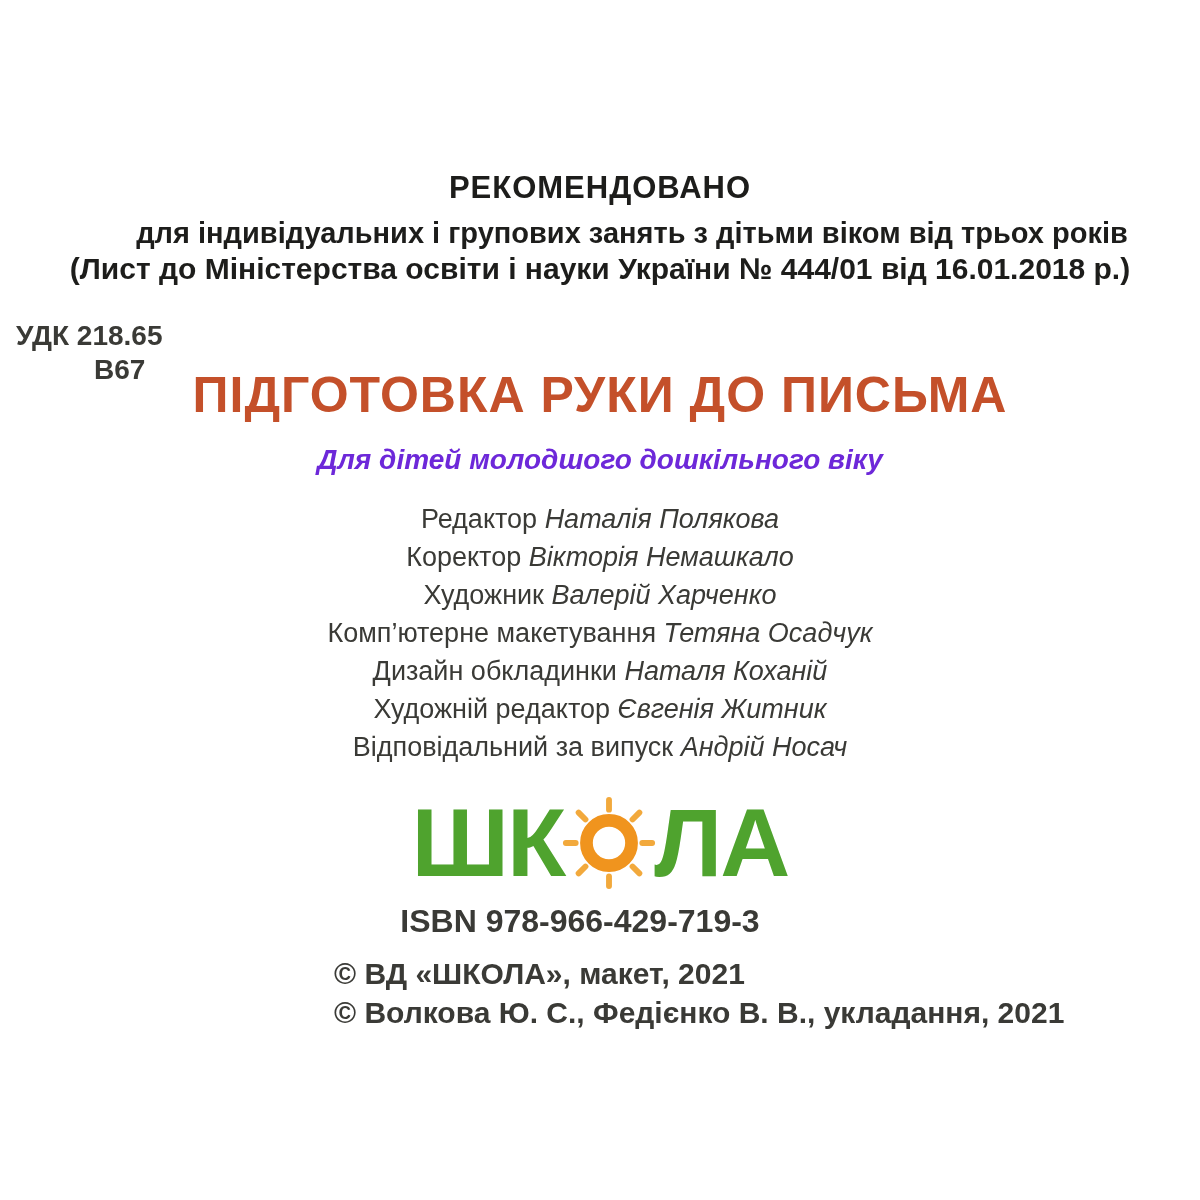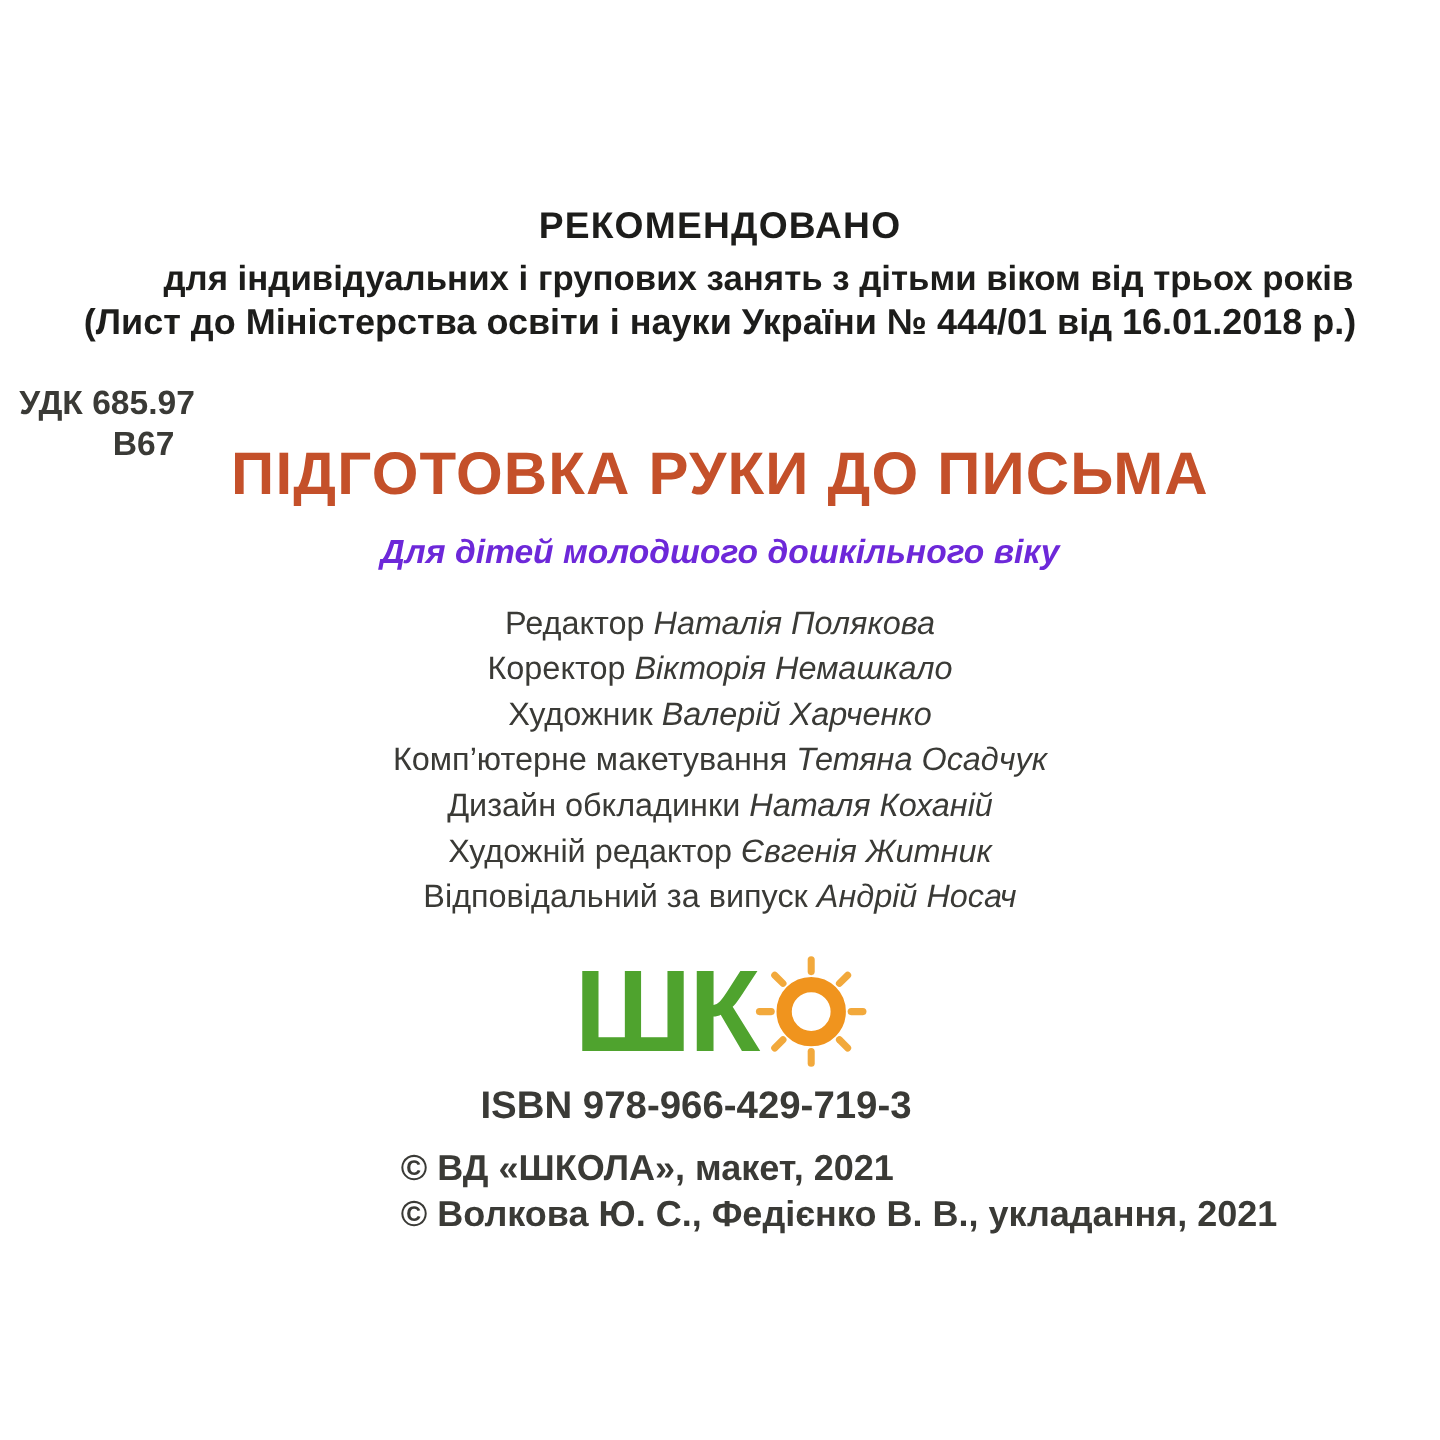--- a/index.html
+++ b/index.html
@@ -118,21 +118,21 @@
 </style>
 </head>
 <body>
 
 <div class="page">
 
   <div class="center rec-title">РЕКОМЕНДОВАНО</div>
   <div class="center rec-line1">для індивідуальних і групових занять з дітьми віком від трьох років</div>
   <div class="center rec-line2">(Лист до Міністерства освіти і науки України № 444/01 від 16.01.2018 р.)</div>
 
-  <div class="udk">УДК 685.97</div>
+  <div class="udk">УДК 218.65</div>
   <div class="bbk">В67</div>
 
   <div class="center book-title">ПІДГОТОВКА РУКИ ДО ПИСЬМА</div>
   <div class="center book-subtitle">Для дітей молодшого дошкільного віку</div>
 
   <div class="credits">
     <div>
       <span>Редактор</span>
       <span class="name">Наталія Полякова</span>
     </div>
@@ -170,20 +170,21 @@
         <line x1="50" y1="84" x2="50" y2="94"></line>
         <line x1="6" y1="50" x2="16" y2="50"></line>
         <line x1="84" y1="50" x2="94" y2="50"></line>
         <line x1="19" y1="19" x2="26" y2="26"></line>
         <line x1="74" y1="74" x2="81" y2="81"></line>
         <line x1="19" y1="81" x2="26" y2="74"></line>
         <line x1="74" y1="26" x2="81" y2="19"></line>
       </g>
       <circle cx="50" cy="50" r="23" fill="none" stroke="#f0941e" stroke-width="13"></circle>
     </svg>
+    <span class="logo-txt">ЛА</span>
   </div>
 
   <div class="center isbn">ISBN 978-966-429-719-3</div>
 
   <div class="copyright">
     <div>© ВД «ШКОЛА», макет, 2021</div>
     <div>© Волкова Ю. С., Федієнко В. В., укладання, 2021</div>
   </div>
 
 </div>

